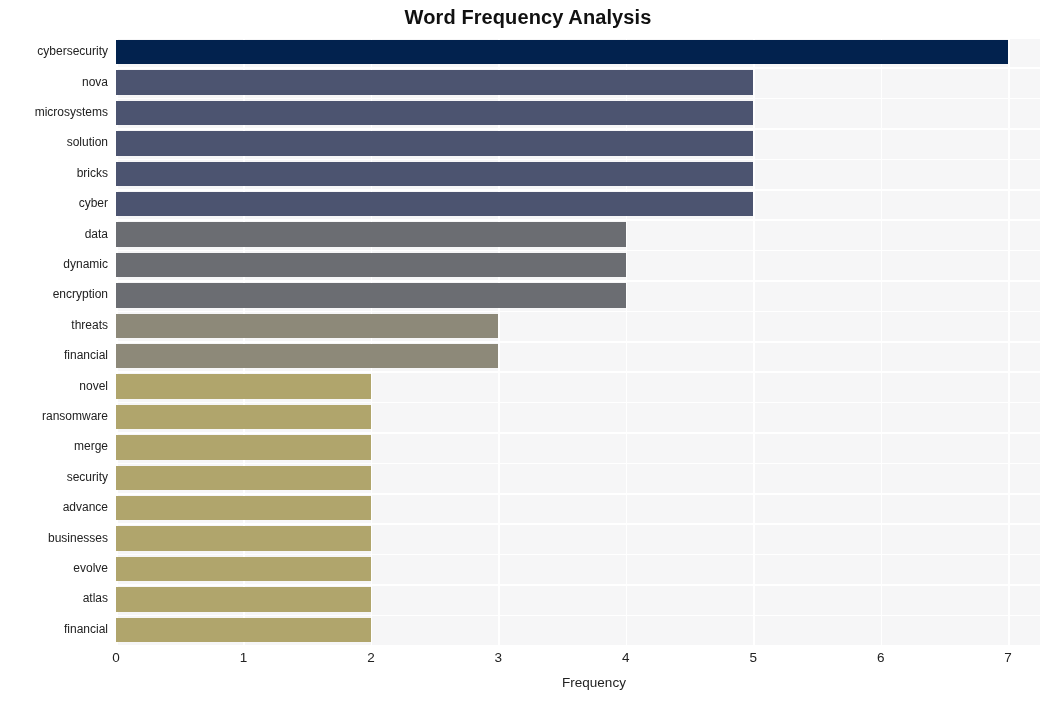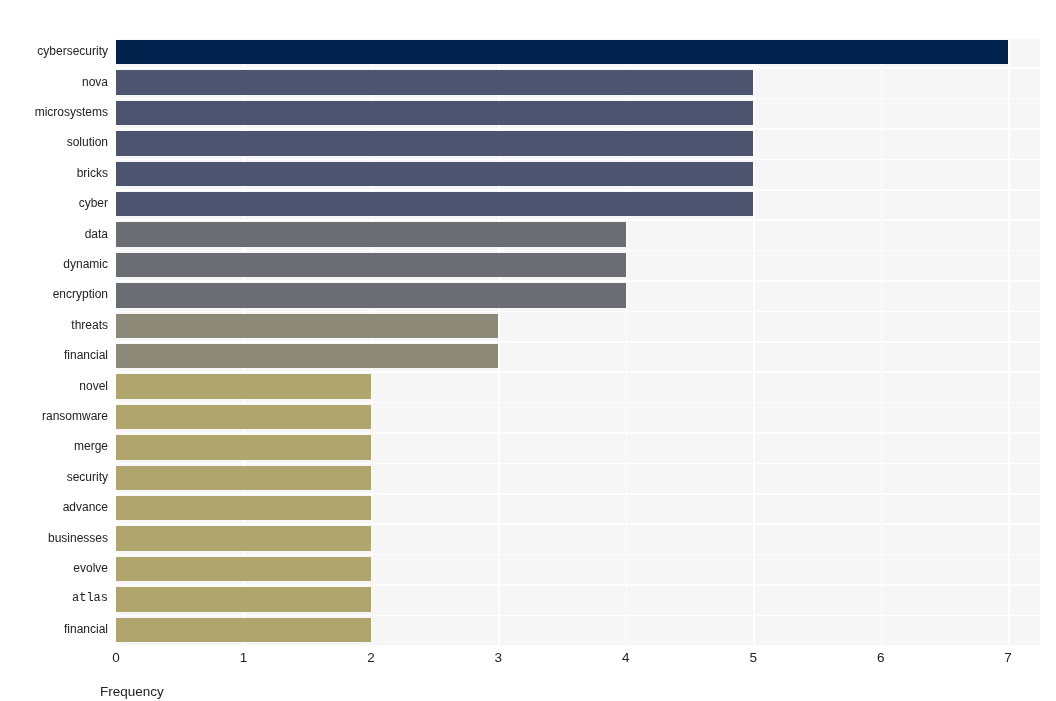--- a/index.html
+++ b/index.html
@@ -99,34 +99,34 @@
     position: absolute;
     top: 0;
     transform: translateX(-50%);
     font-size: 13.5px;
     color: #222222;
     text-align: center;
     white-space: nowrap;
   }
   #xaxis-title {
     position: absolute;
-    left: 100px;
+    left: 132px;
     top: 675px;
     width: 924px;
-    text-align: left;
+    text-align: center;
     font-size: 13.5px;
     color: #222222;
-    margin-top: 9px;
   }
 </style>
 </head>
 <body>
 
 <div id="figure">
 
+  <div id="chart-title">Word Frequency Analysis</div>
 
   <div id="plot-area">
     <div id="gridlines">
         <div class="vgrid" style="left: 0px;"></div>
         <div class="vgrid" style="left: 127.448px;"></div>
         <div class="vgrid" style="left: 254.897px;"></div>
         <div class="vgrid" style="left: 382.345px;"></div>
         <div class="vgrid" style="left: 509.793px;"></div>
         <div class="vgrid" style="left: 637.241px;"></div>
         <div class="vgrid" style="left: 764.69px;"></div>
@@ -229,21 +229,21 @@
       <div class="ylabel" style="top: 251.4px; padding-left: 9px;">encryption</div>
       <div class="ylabel" style="top: 281.8px;">threats</div>
       <div class="ylabel" style="top: 312.2px;">financial</div>
       <div class="ylabel" style="top: 342.6px;">novel</div>
       <div class="ylabel" style="top: 373px;">ransomware</div>
       <div class="ylabel" style="top: 403.4px; padding-left: 28px;">merge</div>
       <div class="ylabel" style="top: 433.8px;">security</div>
       <div class="ylabel" style="top: 464.2px;">advance</div>
       <div class="ylabel" style="top: 494.6px;">businesses</div>
       <div class="ylabel" style="top: 525px;">evolve</div>
-      <div class="ylabel" style="top: 555.4px; font-family: Liberation Mono, monospace;">atlas</div>
+      <div class="ylabel" style="top: 555.4px;">atlas</div>
       <div class="ylabel" style="top: 585.8px;">financial</div>
     </div>
 
   <div id="xlabels">
       <div class="xtick" style="left: 116px;">0</div>
       <div class="xtick" style="left: 243.448px;">1</div>
       <div class="xtick" style="left: 370.897px;">2</div>
       <div class="xtick" style="left: 498.345px;">3</div>
       <div class="xtick" style="left: 625.793px;">4</div>
       <div class="xtick" style="left: 753.241px;">5</div>

